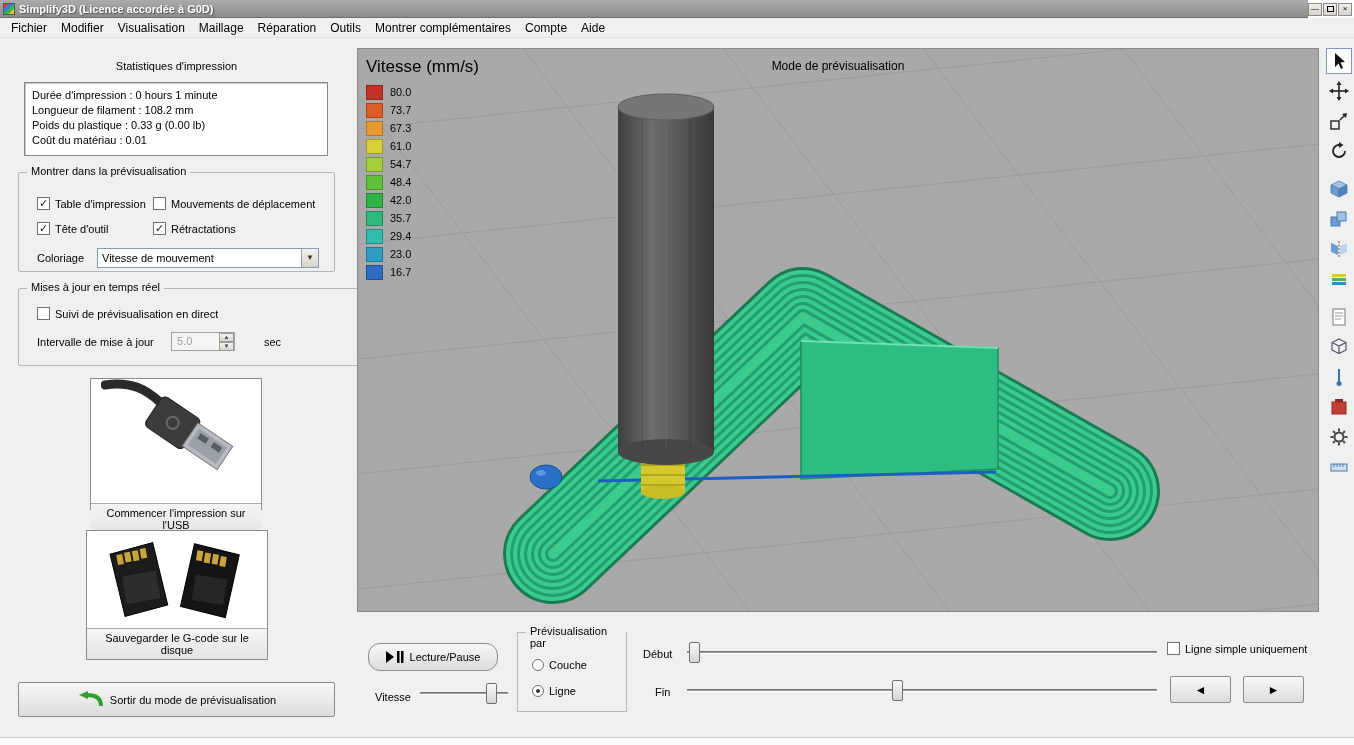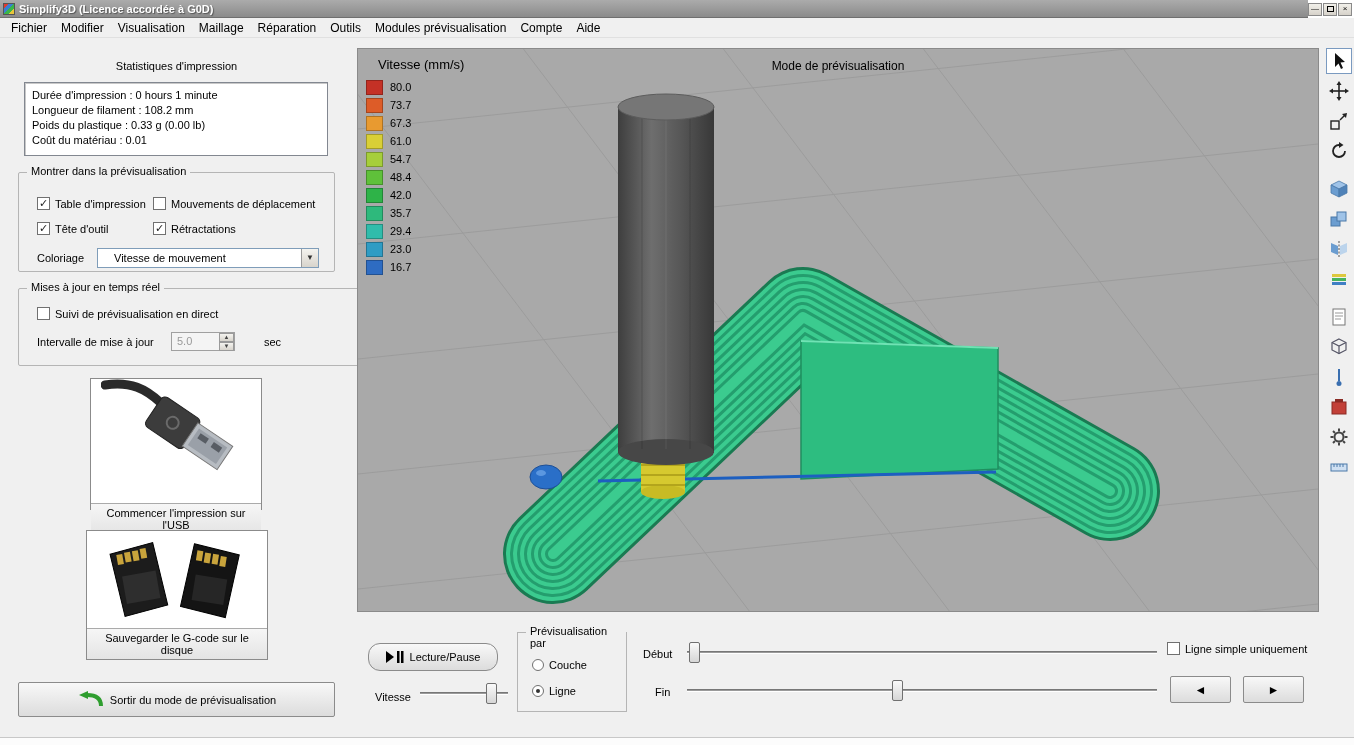--- a/index.html
+++ b/index.html
@@ -37,38 +37,38 @@
   .groupbox { position:absolute; border:1px solid #b5b5b5; border-radius:2px; }
   .groupbox-title { position:absolute; top:-8px; left:8px; background:#f0f0f0; padding:0 4px; font-size:11px; }
   .grp-show { left:8px; top:124px; width:317px; height:100px; }
   .grp-rt { left:8px; top:240px; width:370px; height:78px; }
   .cb-row { position:absolute; display:flex; align-items:center; gap:5px; }
   .checkbox { width:13px; height:13px; background:#fff; border:1px solid #707070; font-size:11px;
     line-height:11px; text-align:center; color:#222; flex:0 0 13px; }
   .radio { width:12px; height:12px; border:1px solid #707070; border-radius:50%; background:#fff; position:relative; flex:0 0 12px;}
   .radio.sel::after { content:""; position:absolute; left:3px; top:3px; width:4px; height:4px; border-radius:50%; background:#333; }
   .select { position:absolute; height:20px; background:#fff; border:1px solid #7f9db9; display:flex; align-items:center; }
-  .select .val { flex:1; padding-left:16px; white-space:nowrap; overflow:hidden; }
+  .select .val { flex:1; padding-left:4px; white-space:nowrap; overflow:hidden; }
   .select .drop { width:17px; height:18px; background:linear-gradient(#f4f3ef,#d8d4cc); border-left:1px solid #9a9a9a;
     text-align:center; font-size:8px; line-height:18px; color:#333; }
   .spin { position:absolute; width:64px; height:19px; background:#f4f4f4; border:1px solid #a0a0a0; display:flex; }
   .spin .v { flex:1; color:#9a9a9a; padding:2px 0 0 5px; }
   .spin .btns { width:15px; display:flex; flex-direction:column; }
   .spin .btns div { flex:1; background:linear-gradient(#f4f3ef,#d8d4cc); border:1px solid #9a9a9a; font-size:6px;
     line-height:7px; text-align:center; color:#444; }
   .btn { background:linear-gradient(#f8f8f8,#dcdcdc); border:1px solid #8b8b8b; border-radius:2px;
     display:flex; align-items:center; justify-content:center; font-size:11px; cursor:default; }
   .img-btn { position:absolute; background:#fff; border:1px solid #8b8b8b; display:flex; flex-direction:column; }
   .img-btn .pic { flex:1; display:flex; align-items:center; justify-content:center; background:#fff; }
   .img-btn .cap { border-top:1px solid #aaa; background:linear-gradient(#f6f6f6,#e4e4e4); text-align:center; padding:3px 2px; }
   .exit-btn { position:absolute; left:8px; top:634px; width:317px; height:35px; gap:7px; }
   
   .viewport { position:absolute; left:357px; top:48px; width:962px; height:564px; background:#a9a9a9; border:1px solid #8a8a8a; }
   .legend { position:absolute; left:8px; top:8px; }
-  .legend-title { font-size:13px; margin-bottom:6px;margin-left:12px; }
+  .legend-title { font-size:17px; margin-bottom:6px; }
   .legend-row { display:flex; align-items:center; height:18px; }
   .legend-row .sw { width:17px; height:15px; margin-right:7px; border:1px solid rgba(0,0,0,.25); }
   .mode-label { position:absolute; left:0; right:0; top:10px; text-align:center; font-size:12px; }
   
   .right-toolbar { position:absolute; left:1324px; top:40px; width:30px; height:698px;
     display:flex; flex-direction:column; align-items:center; padding-top:8px; }
   .tool { width:26px; height:26px; margin-bottom:4px; display:flex; align-items:center; justify-content:center; border:1px solid transparent; }
   .tool.sel { background:#fff; border:1px solid #7a9ac0; }
   .tool-gap { height:8px; }
   
@@ -97,21 +97,21 @@
   <div class="win-btn">×</div>
 </div>
 
 <div class="menubar">
   <span class="menu-item">Fichier</span>
   <span class="menu-item">Modifier</span>
   <span class="menu-item">Visualisation</span>
   <span class="menu-item">Maillage</span>
   <span class="menu-item">Réparation</span>
   <span class="menu-item">Outils</span>
-  <span class="menu-item">Modules prévisualisation</span>
+  <span class="menu-item">Montrer complémentaires</span>
   <span class="menu-item">Compte</span>
   <span class="menu-item">Aide</span>
 </div>
 
 <div class="left-panel">
 
   <div class="stats-title">Statistiques d'impression</div>
   <div class="stats-box">
     <div>Durée d'impression : 0 hours 1 minute</div>
     <div>Longueur de filament :  108.2 mm</div>

